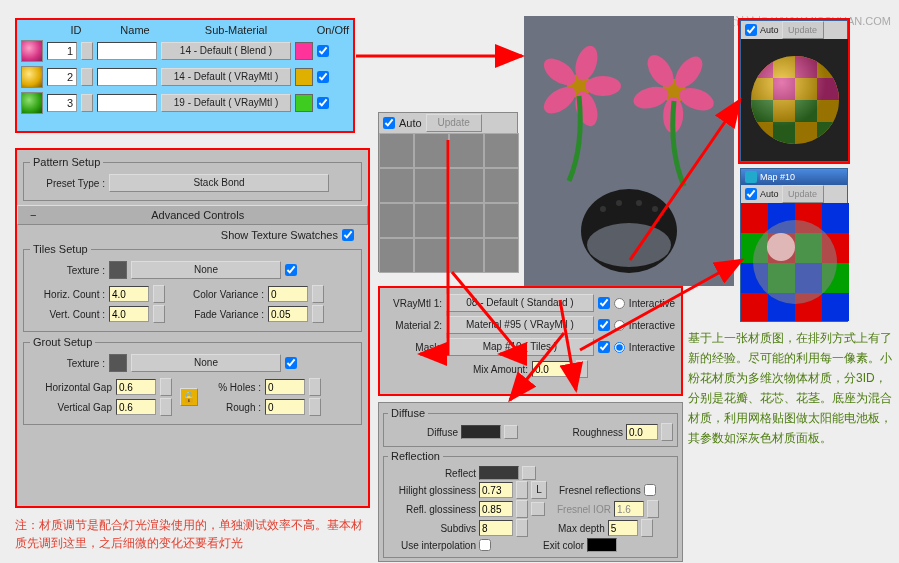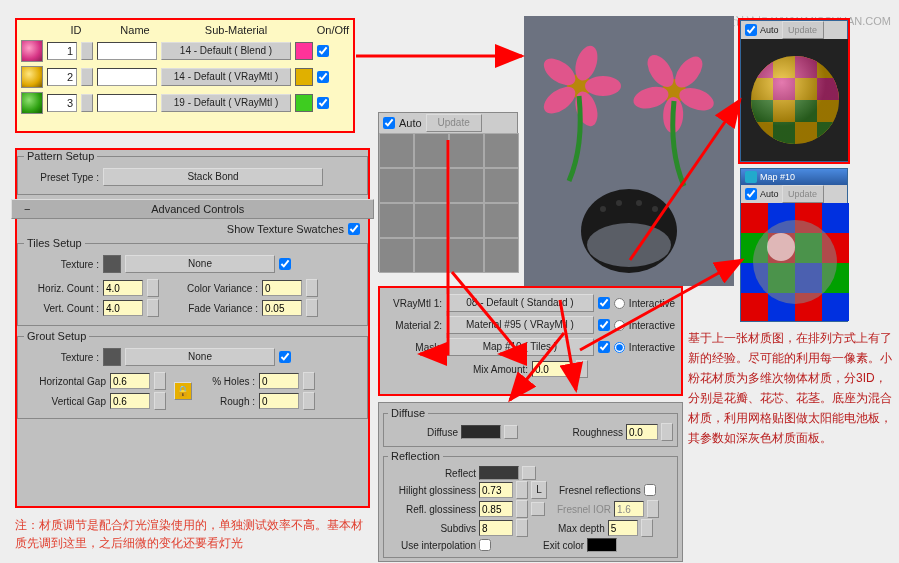--- a/index.html
+++ b/index.html
@@ -1,32 +1,32 @@
 <!DOCTYPE html>
 <html><head>
 <meta charset="utf-8">
 <style>
 * { box-sizing: border-box; margin: 0; padding: 0; font-family: "Microsoft YaHei", Arial, sans-serif; }
 body { width: 899px; height: 563px; background: #eee; position: relative; overflow: hidden; font-size: 11px; color: #222; }
 .watermark { position: absolute; right: 8px; top: 4px; color: #aaa; font-size: 11px; margin-top: 10px; }
-.redbox { border: 2px solid #f00; position: absolute; background: #fef9c3; }
+.redbox { border: 2px solid #f00; position: absolute; background: #7dd3fc; }
 
 .sublist { left: 15px; top: 18px; width: 340px; height: 115px; padding: 4px; }
 .listhdr { display: flex; gap: 6px; font-size: 11px; padding-bottom: 4px; }
 .listhdr span { text-align: center; }
 .row { display: flex; align-items: center; gap: 4px; margin-bottom: 4px; }
 .swatch { width: 22px; height: 22px; border: 1px solid #888; display: inline-block; }
 .idbox { width: 30px; height: 18px; border: 1px inset #999; background: #fff; display: flex; align-items: center; justify-content: flex-end; padding: 0 3px; }
 .spn { width: 12px; height: 18px; border: 1px outset #ddd; background: #ccc; }
 .namebox { width: 60px; height: 18px; border: 1px inset #999; background: #fff; }
 .subbtn { width: 130px; height: 18px; border: 1px outset #ddd; background: #ccc; font-size: 10px; text-align: center; line-height: 16px; }
 .col { width: 18px; height: 18px; border: 1px solid #666; }
 .chk { width: 12px; height: 12px; }
 
-.pattern { left: 15px; top: 148px; width: 355px; height: 360px; background: #c0c0c0; }
+.pattern { left: 15px; top: 148px; width: 355px; height: 360px; padding: 6px; background: #c0c0c0; }
 fieldset { border: 1px solid #888; padding: 4px 6px 6px; margin-bottom: 4px; }
 legend { font-size: 11px; padding: 0 3px; }
 .field { display: flex; align-items: center; gap: 4px; margin: 2px 0; }
 .field label { width: 75px; text-align: right; font-size: 10px; }
 .btn { border: 1px outset #ddd; background: #ccc; height: 18px; font-size: 10px; text-align: center; line-height: 16px; }
 .inp { width: 40px; height: 16px; border: 1px inset #999; background: #fef9c3; font-size: 10px; padding: 0 2px; }
 .bar { background: #b0b0b0; border: 1px outset #ddd; height: 20px; display: flex; align-items: center; padding: 0 8px; margin: 4px -6px; }
 
 .tiles { left: 378px; top: 112px; width: 140px; height: 160px; background: #d0d0d0; border: 1px solid #888; }
 .tileshdr { display: flex; align-items: center; height: 20px; padding: 0 4px; gap: 4px; background: #ccc; }
@@ -44,21 +44,21 @@
 .field2 label { text-align: right; }
 .colsw { width: 40px; height: 14px; border: 1px inset #999; background: #000; }
 
 .preview { position: absolute; left: 524px; top: 16px; width: 210px; height: 270px; background: #6c7280; }
 
 .prevwin { position: absolute; border: 1px solid #369; background: #d0d0d0; }
 .prevtitle { background: linear-gradient(#4a8ae0,#2a5aa0); height: 16px; display: flex; align-items: center; padding: 0 4px; color: #fff; font-size: 9px; }
 .prevhdr { display: flex; align-items: center; height: 18px; padding: 0 4px; gap: 3px; }
 .ballarea { position: relative; background: #333; }
 
-.textcol { position: absolute; left: 688px; top: 328px; width: 205px; font-size: 12px; color: #b91c1c; line-height: 20px; }
+.textcol { position: absolute; left: 688px; top: 328px; width: 205px; font-size: 12px; color: #4d7c0f; line-height: 20px; }
 .footnote { position: absolute; left: 15px; top: 516px; width: 352px; font-size: 12px; color: #e04030; line-height: 18px; }
 
 svg.arrows { position: absolute; left:0; top:0; pointer-events:none; }
 .lock { width: 18px; height: 18px; background: #e8b000; border: 1px outset #ddd; display: inline-flex; align-items: center; justify-content: center; }
 </style>
 </head>
 <body>
 
 <div class="watermark">思缘设计论坛  WWW.MISSYUAN.COM</div>
 

